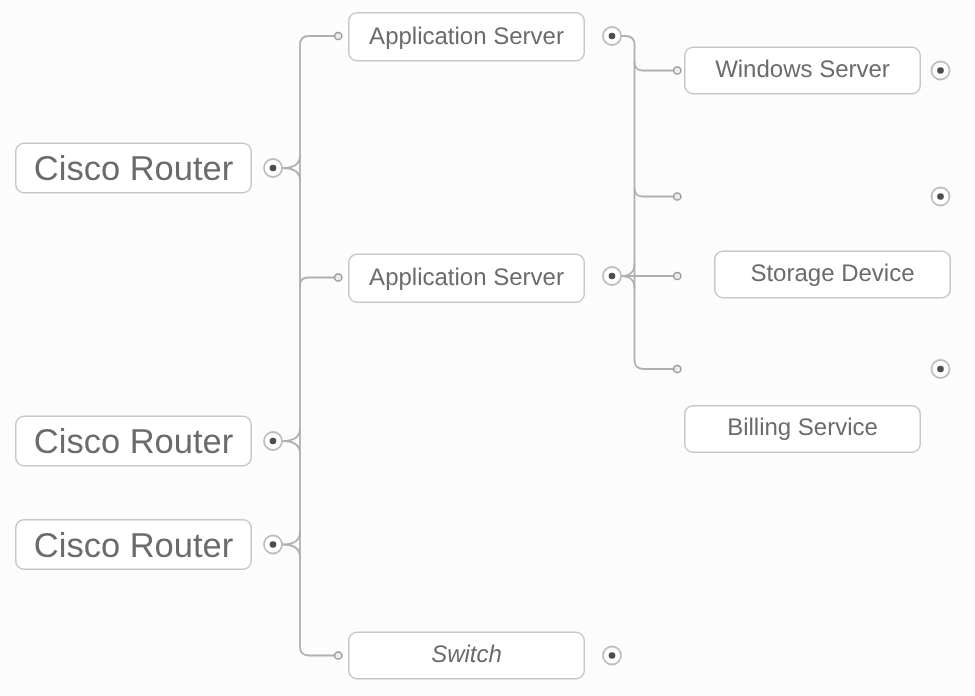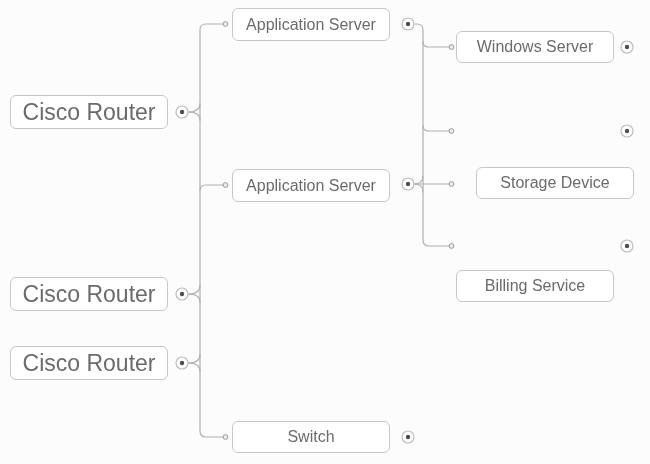--- a/index.html
+++ b/index.html
@@ -137,18 +137,18 @@
       <circle class="toggle-ring" cx="627" cy="246" r="6"></circle>
       <circle class="toggle-dot" cx="627" cy="246" r="2.2"></circle>
     </g>
   </svg>
 
   <div class="node root" style="left:10px;  top:95px;  width:158px; height:34px;">Cisco Router</div>
   <div class="node root" style="left:10px;  top:277px; width:158px; height:34px;">Cisco Router</div>
   <div class="node root" style="left:10px;  top:346px; width:158px; height:34px;">Cisco Router</div>
   <div class="node child" style="left:232px; top:8px;   width:158px; height:33px;">Application Server</div>
   <div class="node child" style="left:232px; top:169px; width:158px; height:33px;">Application Server</div>
-  <div class="node child" style="left:232px; top:421px; width:158px; height:32px;">Switch</div>
+  <div class="node child" style="left:232px; top:421px; width:158px; height:32px;font-style:italic;">Switch</div>
   <div class="node child" style="left:456px; top:31px;  width:158px; height:32px;">Windows Server</div>
   <div class="node child" style="left:456px; top:167px; width:158px; height:32px;margin-left:20px;">Storage Device</div>
   <div class="node child" style="left:456px; top:230px; width:158px; height:32px;margin-top:40px;">Billing Service</div>
 
 </div>
 
 </body></html>

